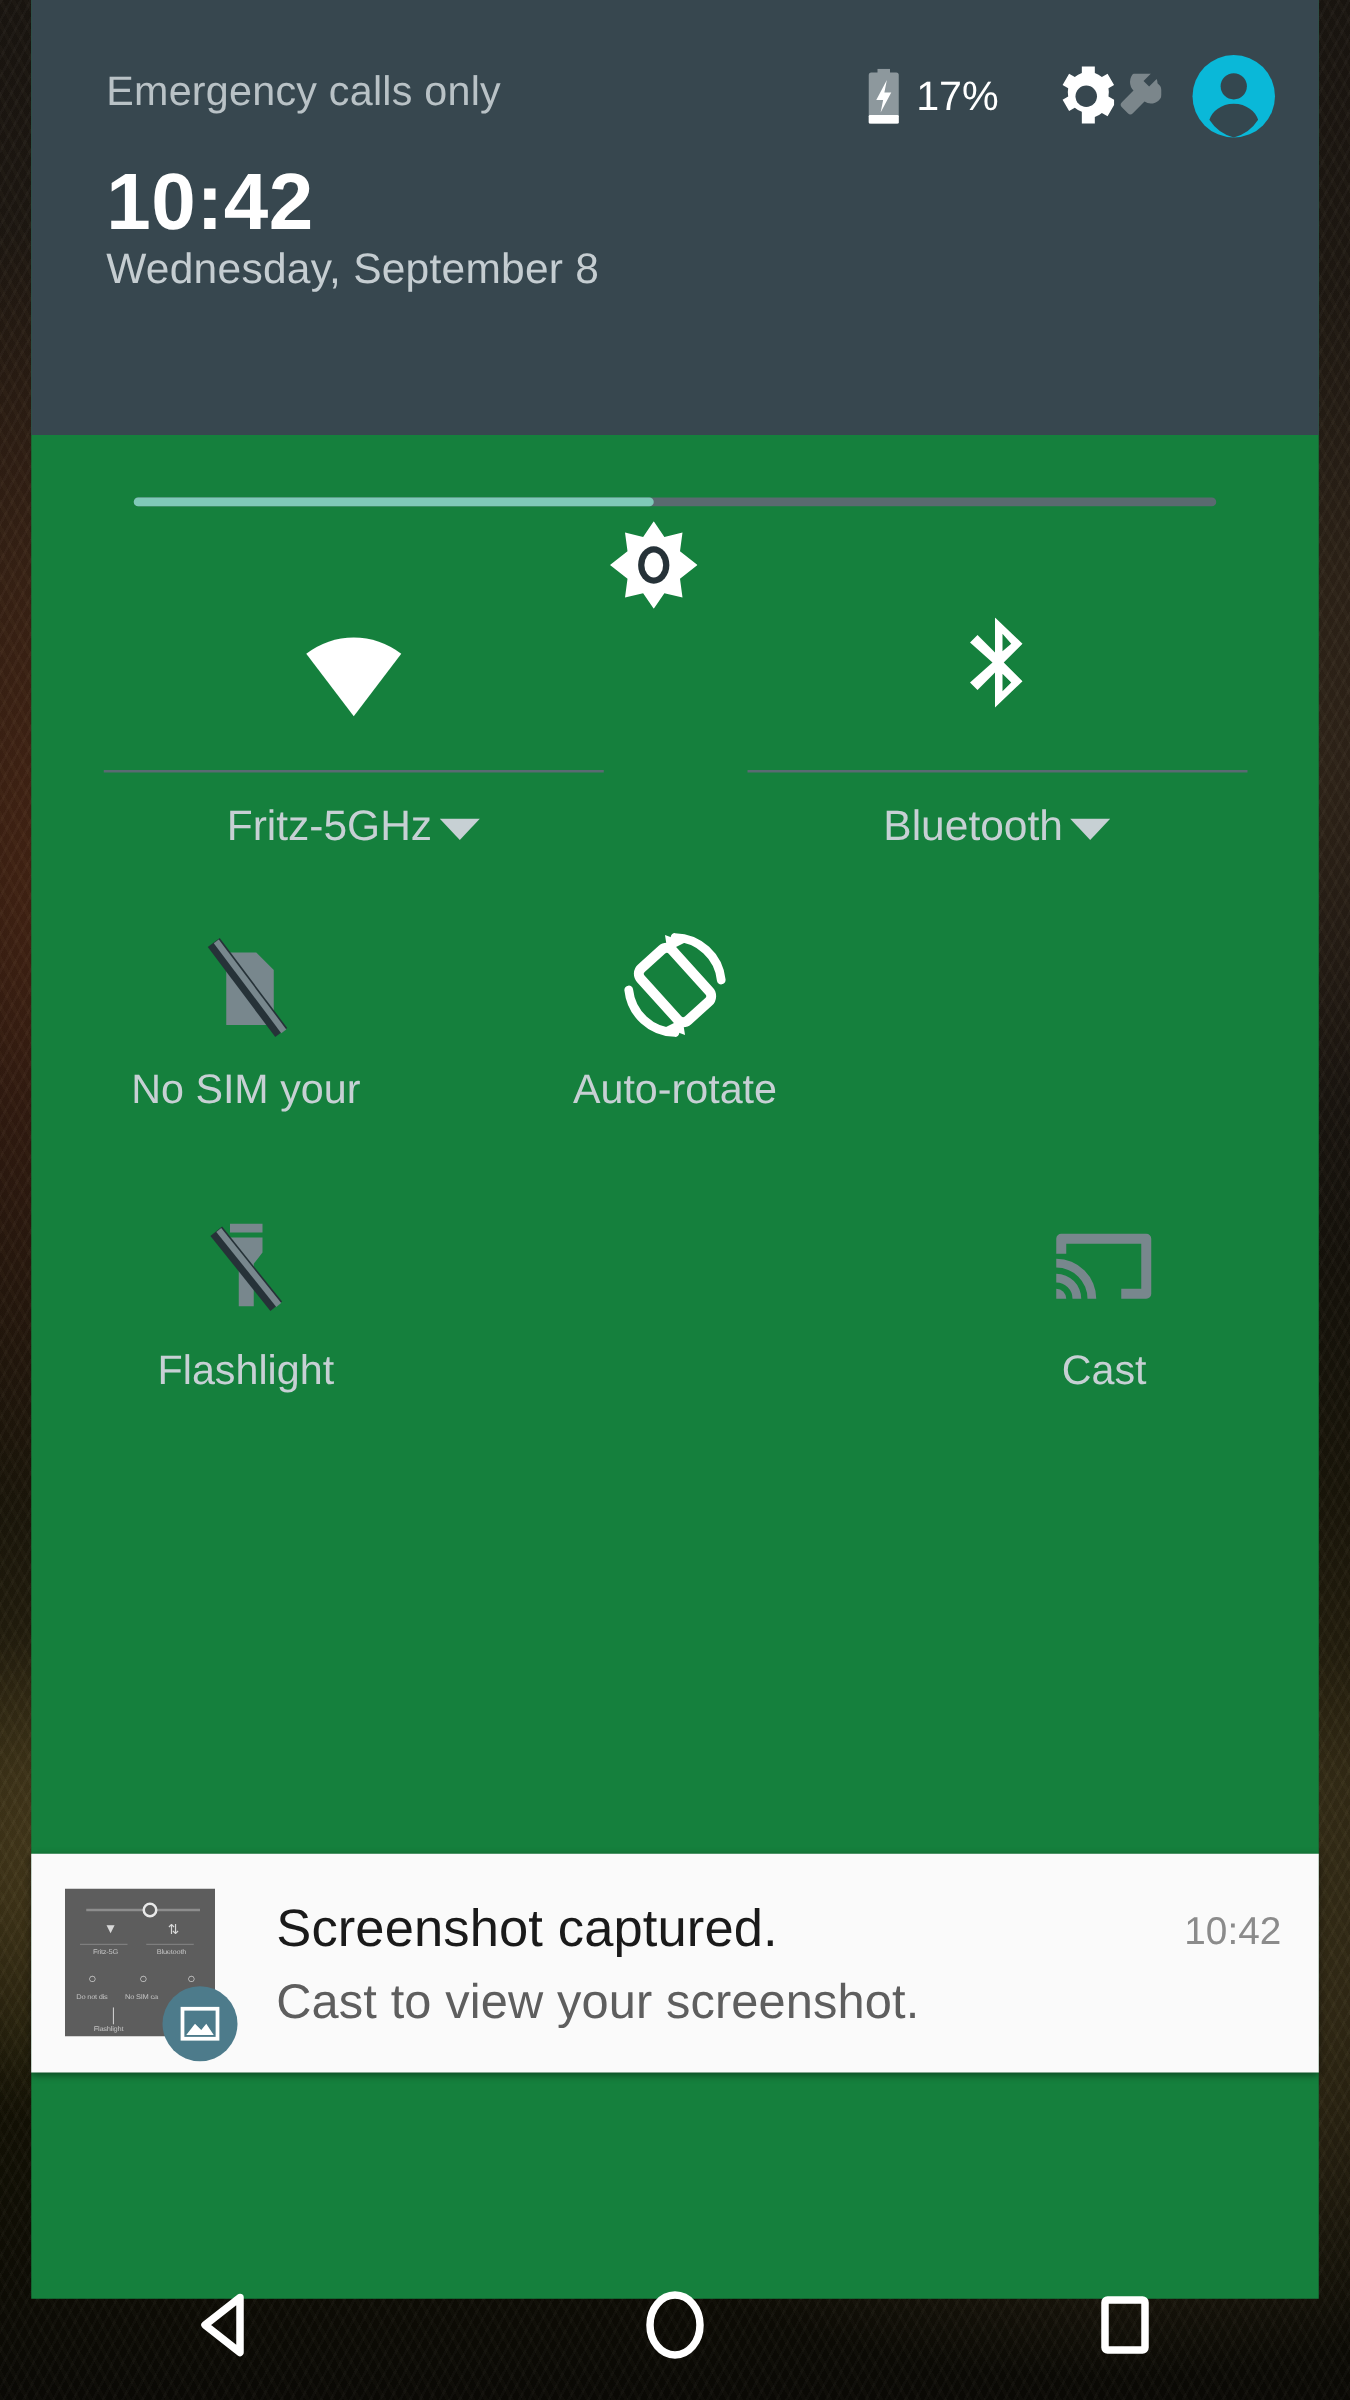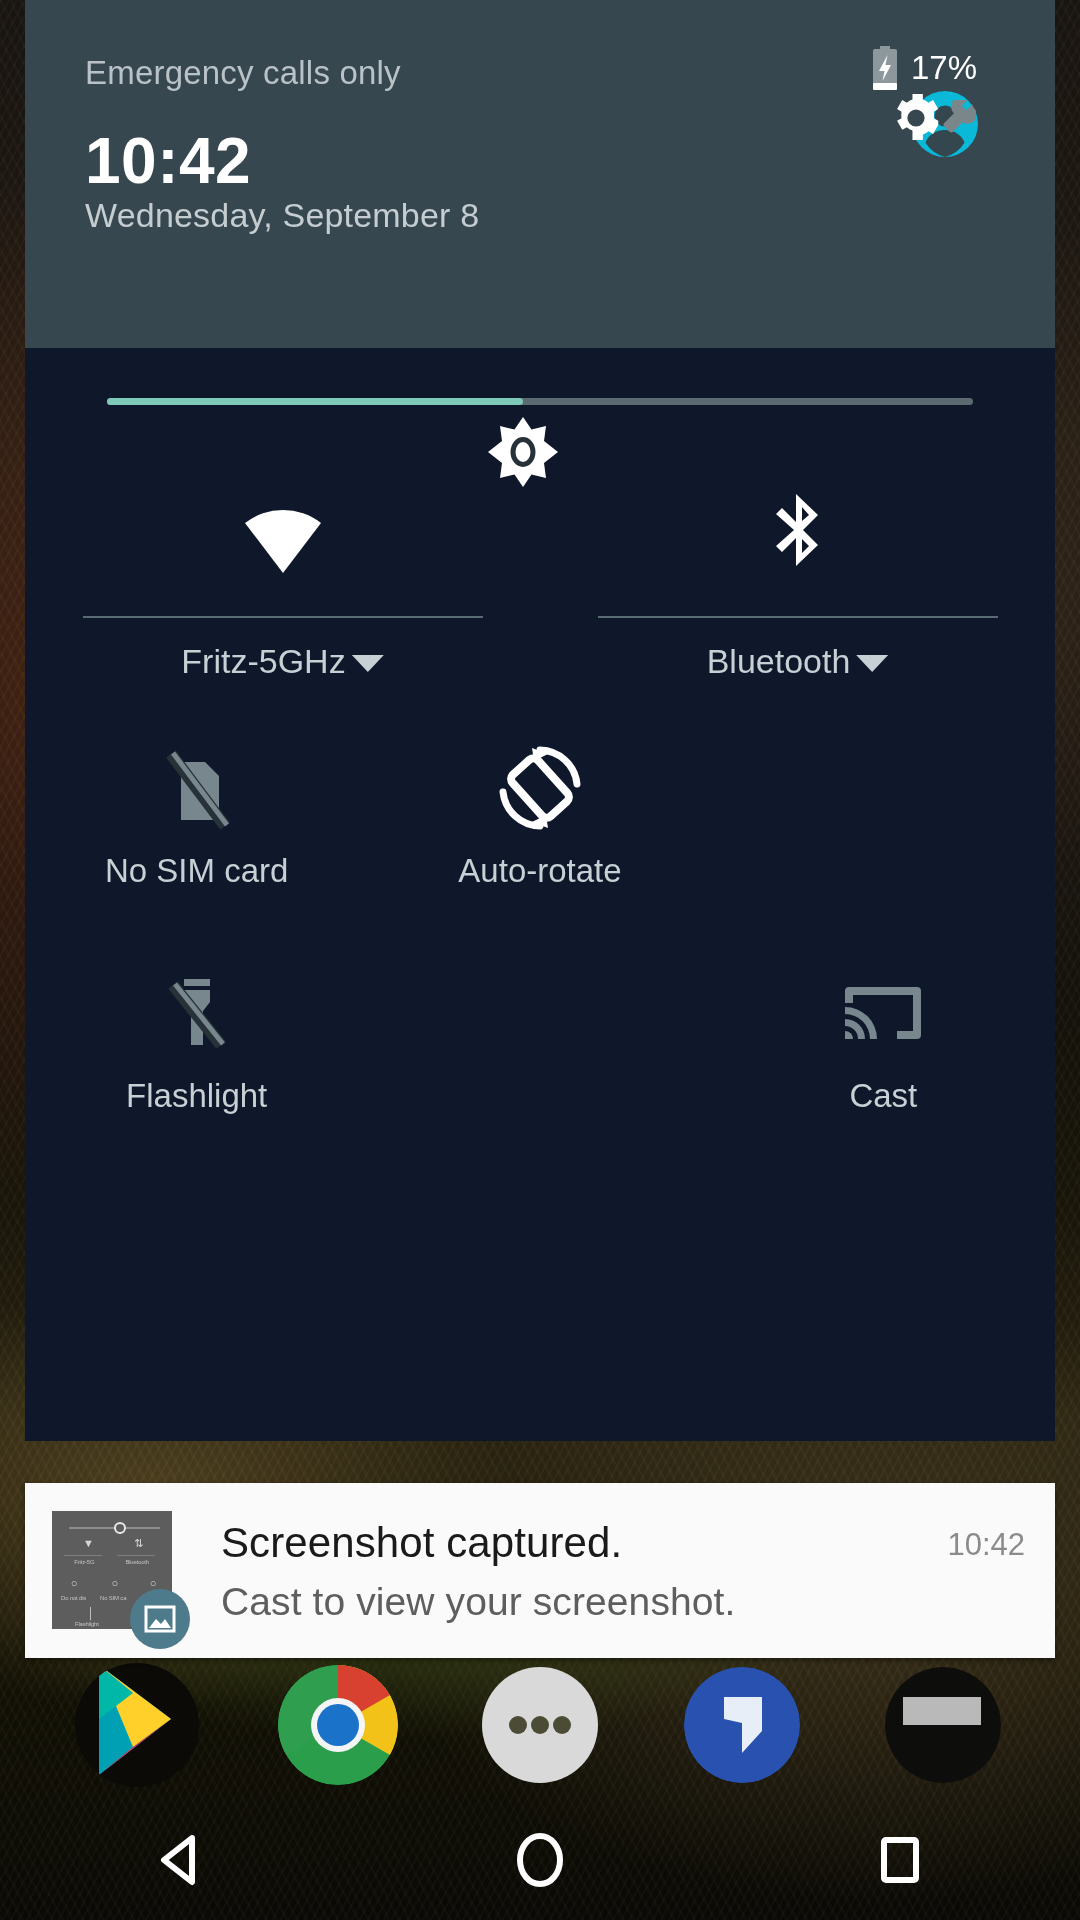--- a/index.html
+++ b/index.html
@@ -28,39 +28,39 @@
       repeating-linear-gradient(118deg, rgba(255,255,255,0.022) 0px, rgba(255,255,255,0.022) 2px, rgba(0,0,0,0.03) 2px, rgba(0,0,0,0.03) 7px),
       repeating-linear-gradient(62deg, rgba(255,240,200,0.018) 0px, rgba(255,240,200,0.018) 3px, rgba(0,0,0,0.025) 3px, rgba(0,0,0,0.025) 9px);
   }
   .wall-green {
     position:absolute; left:0; right:0; top:1540px; height:250px;
     background:radial-gradient(ellipse 600px 150px at 420px 90px, rgba(70,86,30,0.55) 0%, rgba(40,50,18,0) 72%);
   }
 
   
   .shade {
-    position:absolute; left:25px; top:0; width:1030px; height:1441px;
-    background:#0f172a;
+    position:absolute; left:25px; top:0; width:1030px; height:1839px;
+    background:#15803d;
   }
   .shade-header {
     position:absolute; left:0; top:0; width:100%; height:348px;
     background:#37474f;
   }
 
   
   .status-row {
     position:absolute; left:60px; top:46px; right:34px; height:62px;
   }
   .carrier {
     position:absolute; left:0; top:8px;
     font-size:33px; color:#b9c2c6; letter-spacing:0.2px;
   }
   .status-right {
     position:absolute; right:0; top:0; height:62px;
-    display:flex; align-items:center; gap:0;flex-direction:column;
+    display:flex; align-items:center; gap:0;
   }
   .batt-wrap { display:flex; align-items:center; gap:11px; margin-right:44px; }
   .batt-icon { width:30px; height:44px; position:relative; }
   .batt-pct { font-size:33px; color:#ffffff; }
   .gear-wrap { position:relative; width:94px; height:56px; margin-right:16px; }
   .gear { position:absolute; left:0; top:2px; }
   .wrench { position:absolute; left:52px; top:10px; }
   .avatar { width:68px; height:68px; }
 
   
@@ -368,21 +368,21 @@
 
 
       <div class="tile">
         <div class="tile-icon">
           <svg viewBox="0 0 96 96" width="96" height="96">
             <path d="M32 22 h24 l14 14 v44 h-38 z" fill="#78878d"></path>
             <line x1="22" y1="14" x2="76" y2="86" stroke="#263238" stroke-width="12"></line>
             <line x1="24" y1="13" x2="78" y2="85" stroke="#78878d" stroke-width="5"></line>
           </svg>
         </div>
-        <div class="tile-label">No SIM card</div>
+        <div class="tile-label">No SIM your</div>
       </div>
 
       <div class="tile">
         <div class="tile-icon">
           <svg viewBox="0 0 96 96" width="96" height="96">
             <g transform="rotate(-42 48 48)">
               <rect x="31" y="20" width="34" height="56" rx="6" fill="none" stroke="#ffffff" stroke-width="8"></rect>
             </g>
             <path d="M48 10 A38 38 0 0 1 85 44" fill="none" stroke="#ffffff" stroke-width="7" stroke-linecap="round"></path>
             <path d="M48 86 A38 38 0 0 1 11 52" fill="none" stroke="#ffffff" stroke-width="7" stroke-linecap="round"></path>

